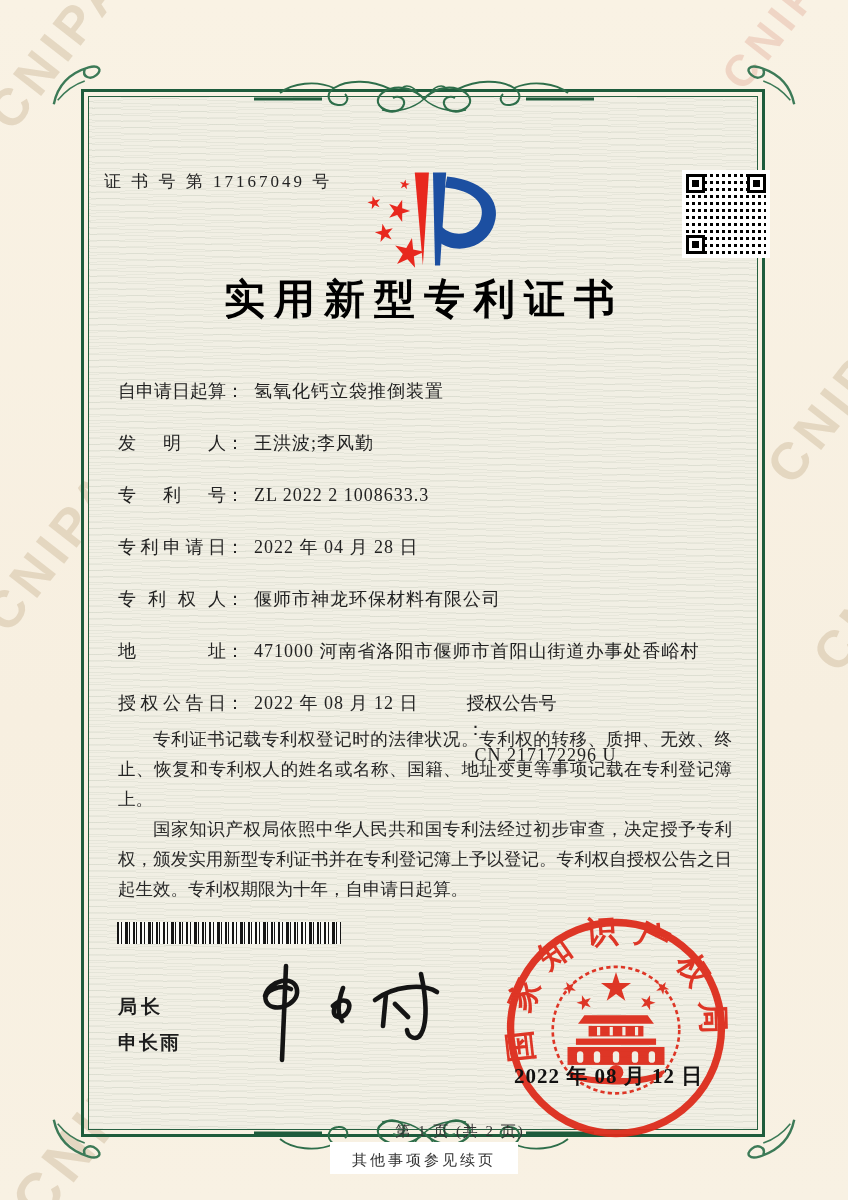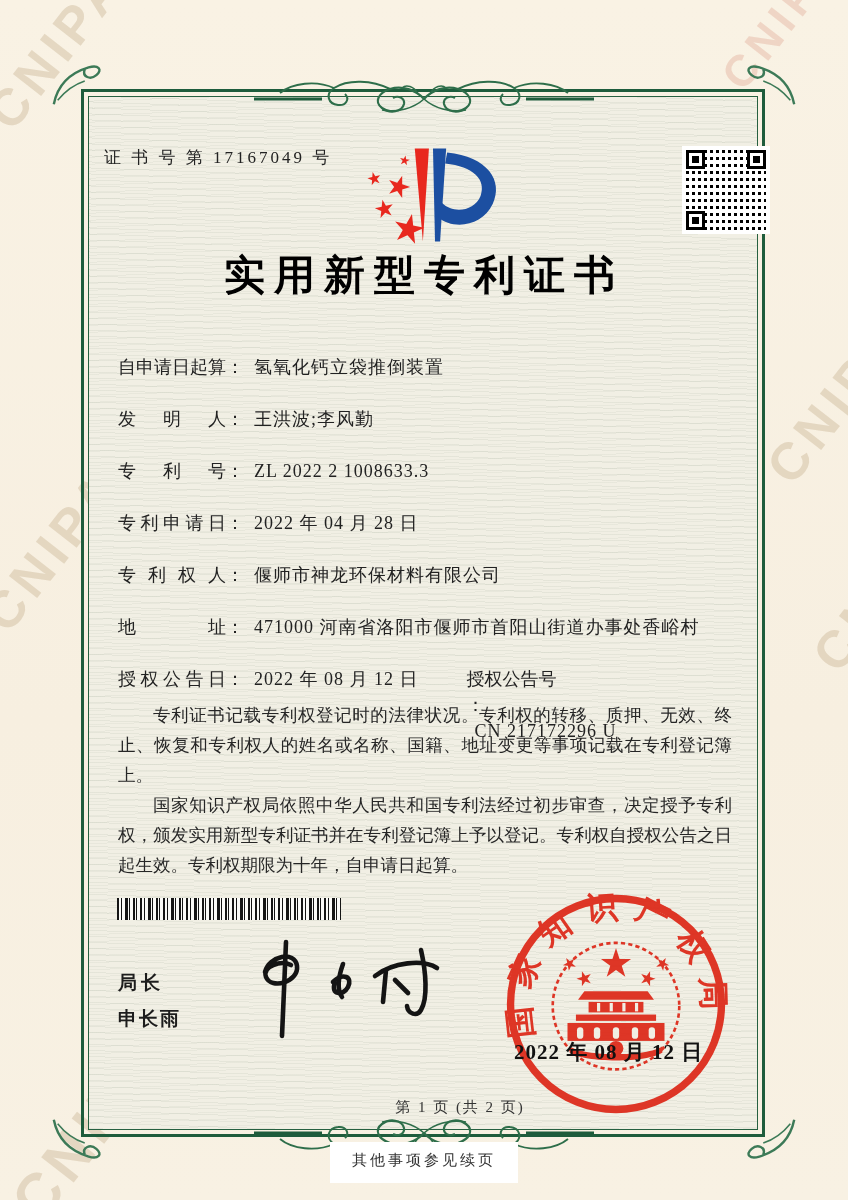--- a/index.html
+++ b/index.html
@@ -22,21 +22,21 @@
   }
   .inner-texture{
     position:absolute;inset:0;
     background:
       repeating-linear-gradient(2deg, rgba(140,155,135,0.12) 0 1px, transparent 1px 6px),
       repeating-linear-gradient(-2deg, rgba(140,155,135,0.09) 0 1px, transparent 1px 7px);
   }
   .ornament{position:absolute;z-index:4;pointer-events:none;}
   .corner{position:absolute;z-index:4;width:58px;height:58px;pointer-events:none;}
   
-  .content{position:absolute;inset:0;z-index:5;}
+  .content{position:absolute;inset:0;z-index:5;margin-top:24px;}
   .cert-no{position:absolute;left:104px;top:146px;font-size:17px;letter-spacing:3px;color:#222;}
   .logo{position:absolute;left:348px;top:136px;width:172px;height:120px;}
   .qr-wrap{position:absolute;left:682px;top:146px;width:88px;height:88px;background:#fff;padding:4px;box-sizing:border-box;}
   .qr-mod{
     position:relative;width:100%;height:100%;
     background-image:
       repeating-linear-gradient(90deg,#000 0 3px,#fff 3px 6px),
       repeating-linear-gradient(0deg,#000 0 3px,#fff 3px 7px);
     background-blend-mode:lighten;
   }
@@ -71,21 +71,21 @@
   .director-name{position:absolute;left:118px;top:1006px;font-family:"Liberation Sans","DejaVu Sans",sans-serif;font-weight:600;font-size:19px;letter-spacing:2px;color:#1d1d1d;}
   .signature{position:absolute;left:225px;top:936px;width:235px;height:112px;z-index:7;}
   .seal{position:absolute;left:500px;top:888px;width:232px;height:232px;z-index:6;mix-blend-mode:multiply;opacity:0.95;}
   .seal-date{
     position:absolute;left:514px;top:1038px;width:212px;z-index:7;
     font-size:21px;letter-spacing:1px;font-weight:600;color:#111;white-space:nowrap;
   }
   .page-indicator{position:absolute;left:0;top:1098px;width:848px;text-align:center;font-size:15px;letter-spacing:2px;color:#333;z-index:5;padding-left:36px;}
   .note-box{
     position:absolute;left:50%;top:1142px;transform:translateX(-50%);
-    background:#ffffff;padding:9px 22px 13px;font-size:15px;letter-spacing:3px;color:#333;z-index:8;white-space:nowrap;
+    background:#ffffff;padding:9px 22px 4px;font-size:15px;letter-spacing:3px;color:#333;z-index:8;white-space:nowrap;
   }
 </style>
 </head>
 <body>
 
 <svg width="0" height="0" style="position:absolute" aria-hidden="true">
   <defs>
     <path id="star-shape" d="M0,-10 L2.25,-3.09 L9.51,-3.09 L3.63,1.18 L5.88,8.09 L0,3.82 L-5.88,8.09 L-3.63,1.18 L-9.51,-3.09 L-2.25,-3.09 Z"></path>
     <g id="curl-shape">
       <path d="M6,54 C10,34 22,22 42,16 C52,13 57,18 50,24 C44,29 35,26 38,18" fill="none" stroke="#3c7a57" stroke-width="2.5"></path>

